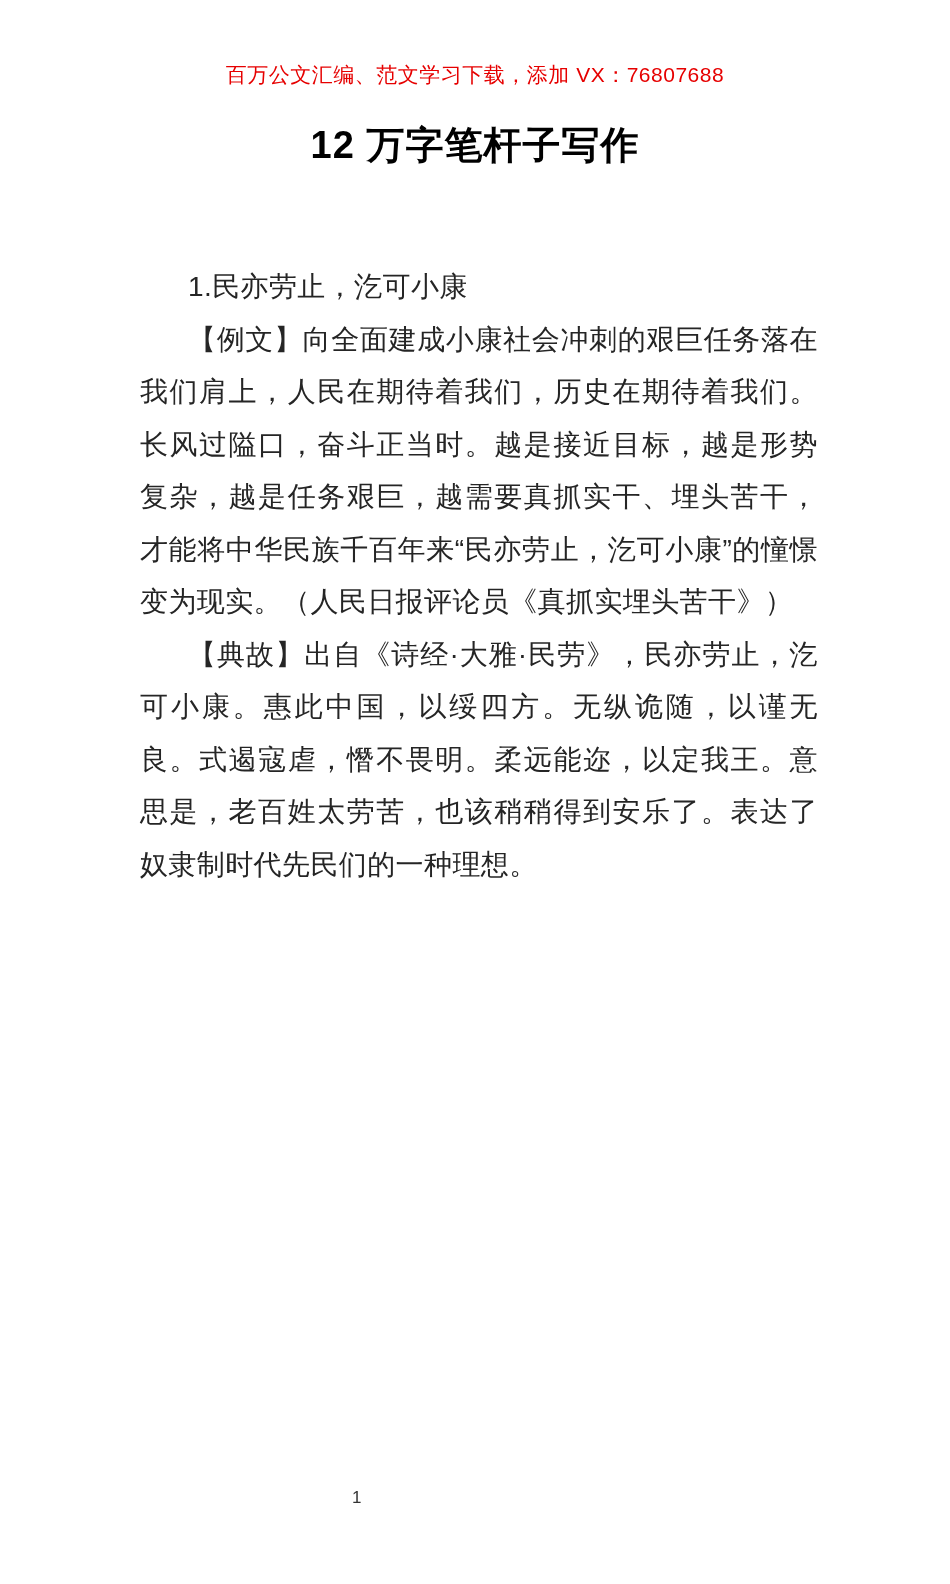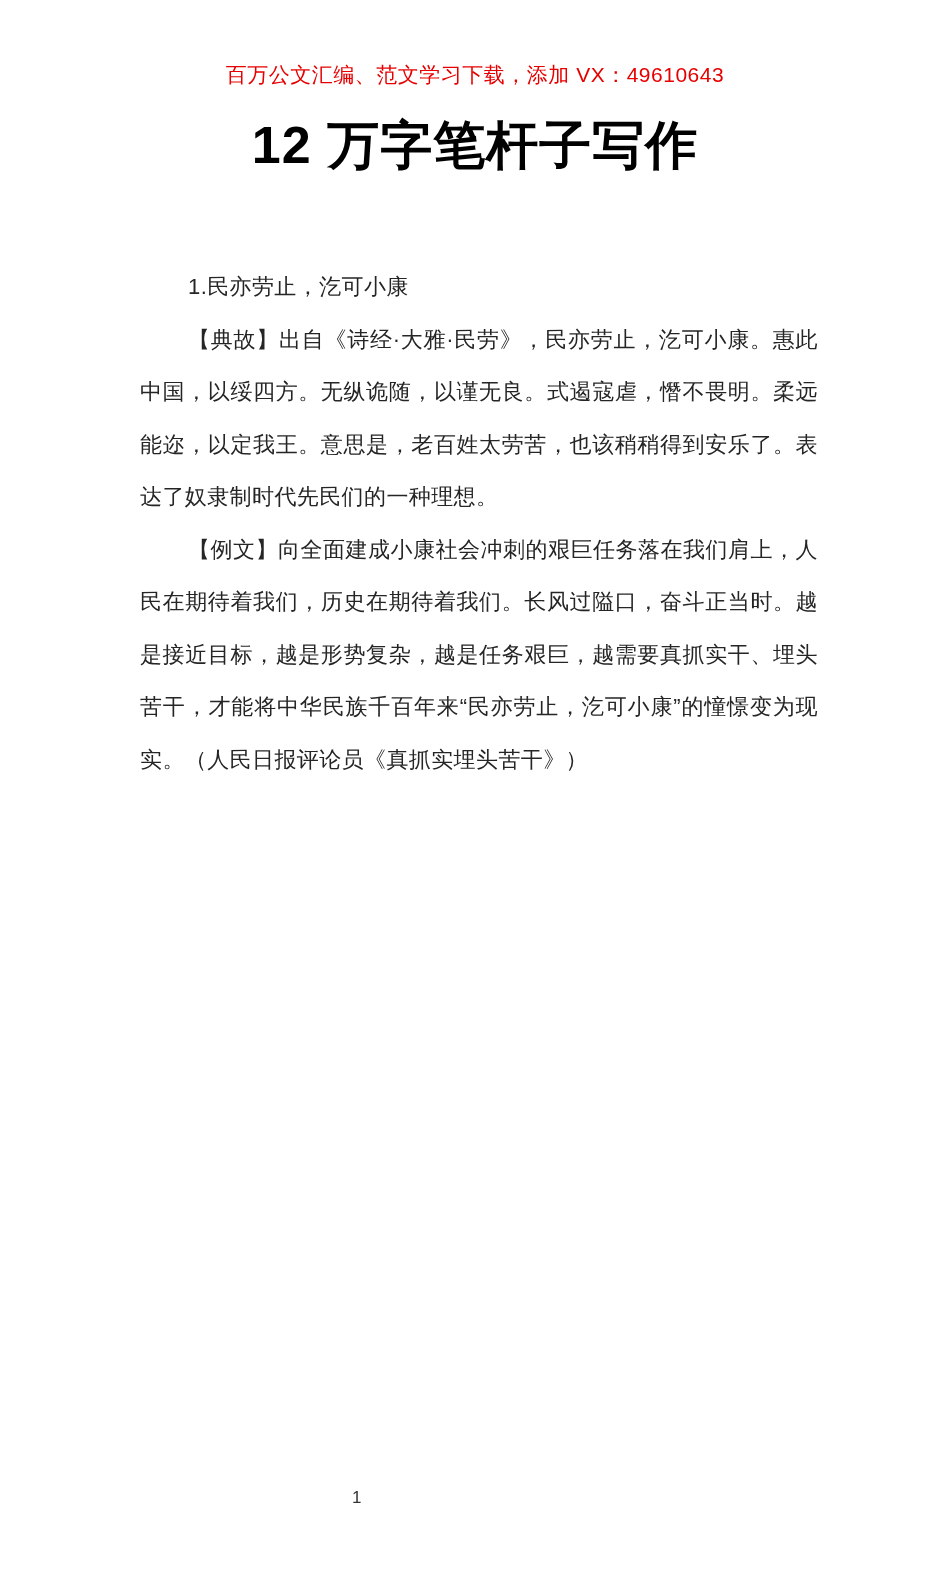--- a/index.html
+++ b/index.html
@@ -28,32 +28,32 @@
   }
   .title-block {
     position: absolute;
     top: 118px;
     left: 0;
     width: 950px;
     text-align: center;
     color: #000000;
   }
   .title-line {
-    font-size: 52px;
+    font-size: 38px;
     line-height: 54px;
     font-weight: 800;
     letter-spacing: 1px;
   }
   .doc-body {
     position: absolute;
     top: 261px;
     left: 140px;
     width: 678px;
     color: #252525;
-    font-size: 22px;
+    font-size: 28px;
     line-height: 52.5px;
     text-align: justify;
     text-align-last: left;
     text-justify: inter-character;
     letter-spacing: 0.4px;
   }
   .doc-body p {
     margin: 0;
     padding: 0;
     text-indent: 48px;
@@ -65,27 +65,27 @@
     font-size: 17px;
     line-height: 20px;
     color: #333333;
   }
 </style>
 </head>
 <body>
 
 <div class="page">
 
-  <div class="header-notice">百万公文汇编、范文学习下载，添加 VX：49610643</div>
+  <div class="header-notice">百万公文汇编、范文学习下载，添加 VX：76807688</div>
 
   <div class="title-block">
     <div class="title-line">12 万字笔杆子写作</div>
   </div>
 
   <div class="doc-body">
     <p>1.民亦劳止，汔可小康</p>
+    <p>【例文】向全面建成小康社会冲刺的艰巨任务落在我们肩上，人民在期待着我们，历史在期待着我们。长风过隘口，奋斗正当时。越是接近目标，越是形势复杂，越是任务艰巨，越需要真抓实干、埋头苦干，才能将中华民族千百年来“民亦劳止，汔可小康”的憧憬变为现实。（人民日报评论员《真抓实埋头苦干》）</p>
     <p>【典故】出自《诗经·大雅·民劳》，民亦劳止，汔可小康。惠此中国，以绥四方。无纵诡随，以谨无良。式遏寇虐，憯不畏明。柔远能迩，以定我王。意思是，老百姓太劳苦，也该稍稍得到安乐了。表达了奴隶制时代先民们的一种理想。</p>
-    <p>【例文】向全面建成小康社会冲刺的艰巨任务落在我们肩上，人民在期待着我们，历史在期待着我们。长风过隘口，奋斗正当时。越是接近目标，越是形势复杂，越是任务艰巨，越需要真抓实干、埋头苦干，才能将中华民族千百年来“民亦劳止，汔可小康”的憧憬变为现实。（人民日报评论员《真抓实埋头苦干》）</p>
   </div>
 
   <div class="page-number">1</div>
 
 </div>
 
 </body></html>

